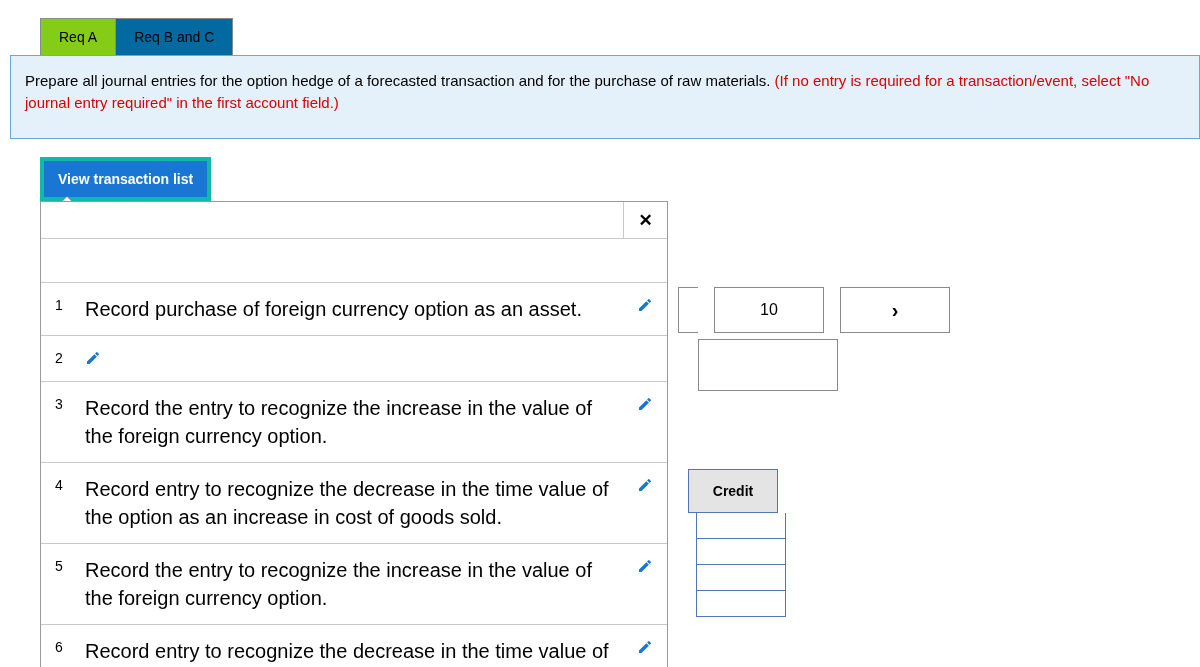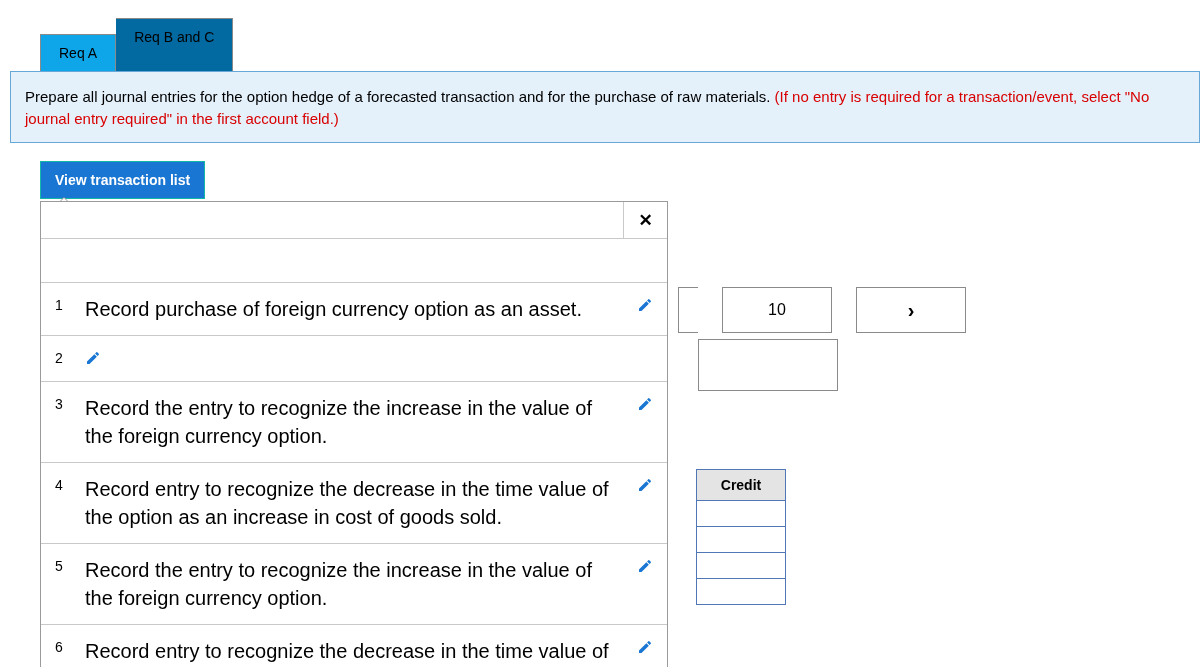--- a/index.html
+++ b/index.html
@@ -23,44 +23,43 @@
     border-bottom: none;
     padding: 10px 18px;
     background: #0369a1;
     font-size: 14px;
     color: #000;
     cursor: pointer;
     margin-right: 0;
   }
   .tab + .tab { border-left: none; }
   .tab.active {
-    background: #0ea5e9;
+    background: #84cc16;
     position: relative;
     z-index: 2;
-    margin-top: 16px;
   }
   .instruction {
     margin: 0 0 0 10px;
-    padding: 14px 14px 12px 14px;
+    padding: 14px 14px 24px 14px;
     background: #e4f1fb;
     border: 1px solid #67a8d8;
     font-size: 15px;
     line-height: 1.45;
   }
   .instruction .red { color: #d80000; }
   .view-btn-wrap {
     margin: 18px 0 0 40px;
     position: relative;
   }
   .view-btn {
     display: inline-block;
     background: #1976d2;
     color: #fff;
     font-weight: bold;
-    border: 1px solid #14b8a6;
+    border: 4px solid #14b8a6;
     padding: 10px 14px;
     font-size: 14px;
     cursor: pointer;
     position: relative;
   }
   .view-btn::before {
     content: "";
     position: absolute;
     left: 14px;
     bottom: -9px;
@@ -132,21 +131,21 @@
   
   .bg-layer {
     position: absolute;
     left: 668px;
     top: 201px;
     z-index: 1;
   }
   .pager {
     display: flex;
     align-items: center;
-    gap: 24px;
+    gap: 16px;
     margin-top: 86px;
     margin-left: 10px;
   }
   .pager-box {
     width: 110px;
     height: 46px;
     border: 1px solid #8a8a8a;
     background: #fff;
     display: flex;
     align-items: center;
@@ -163,25 +162,25 @@
   .bg-cell2 {
     width: 140px;
     height: 52px;
     border: 1px solid #8a8a8a;
     background: #fff;
     margin-top: 6px;
     margin-left: 30px;
   }
   .credit-head {
     margin-top: 78px;
-    margin-left: 28px;
+    margin-left: 20px;
     background: #e4e4e4;
     border: 1px solid #5076b5;
     width: 90px;
-    height: 32px;
+    height: 44px;
     display: flex;
     align-items: center;
     justify-content: center;
     font-weight: bold;
   }
   .credit-cells {
     margin-left: 28px;
   }
   .credit-cells div {
     width: 90px;

